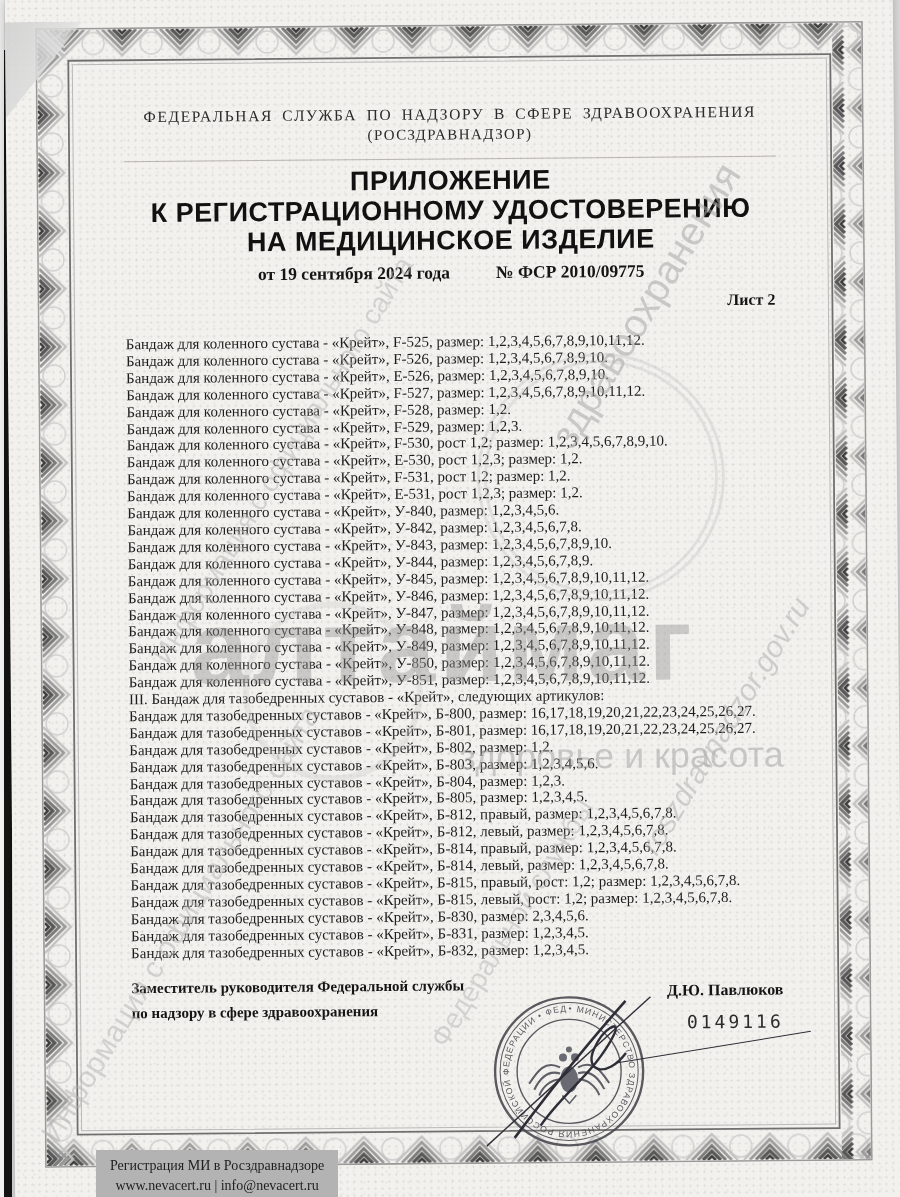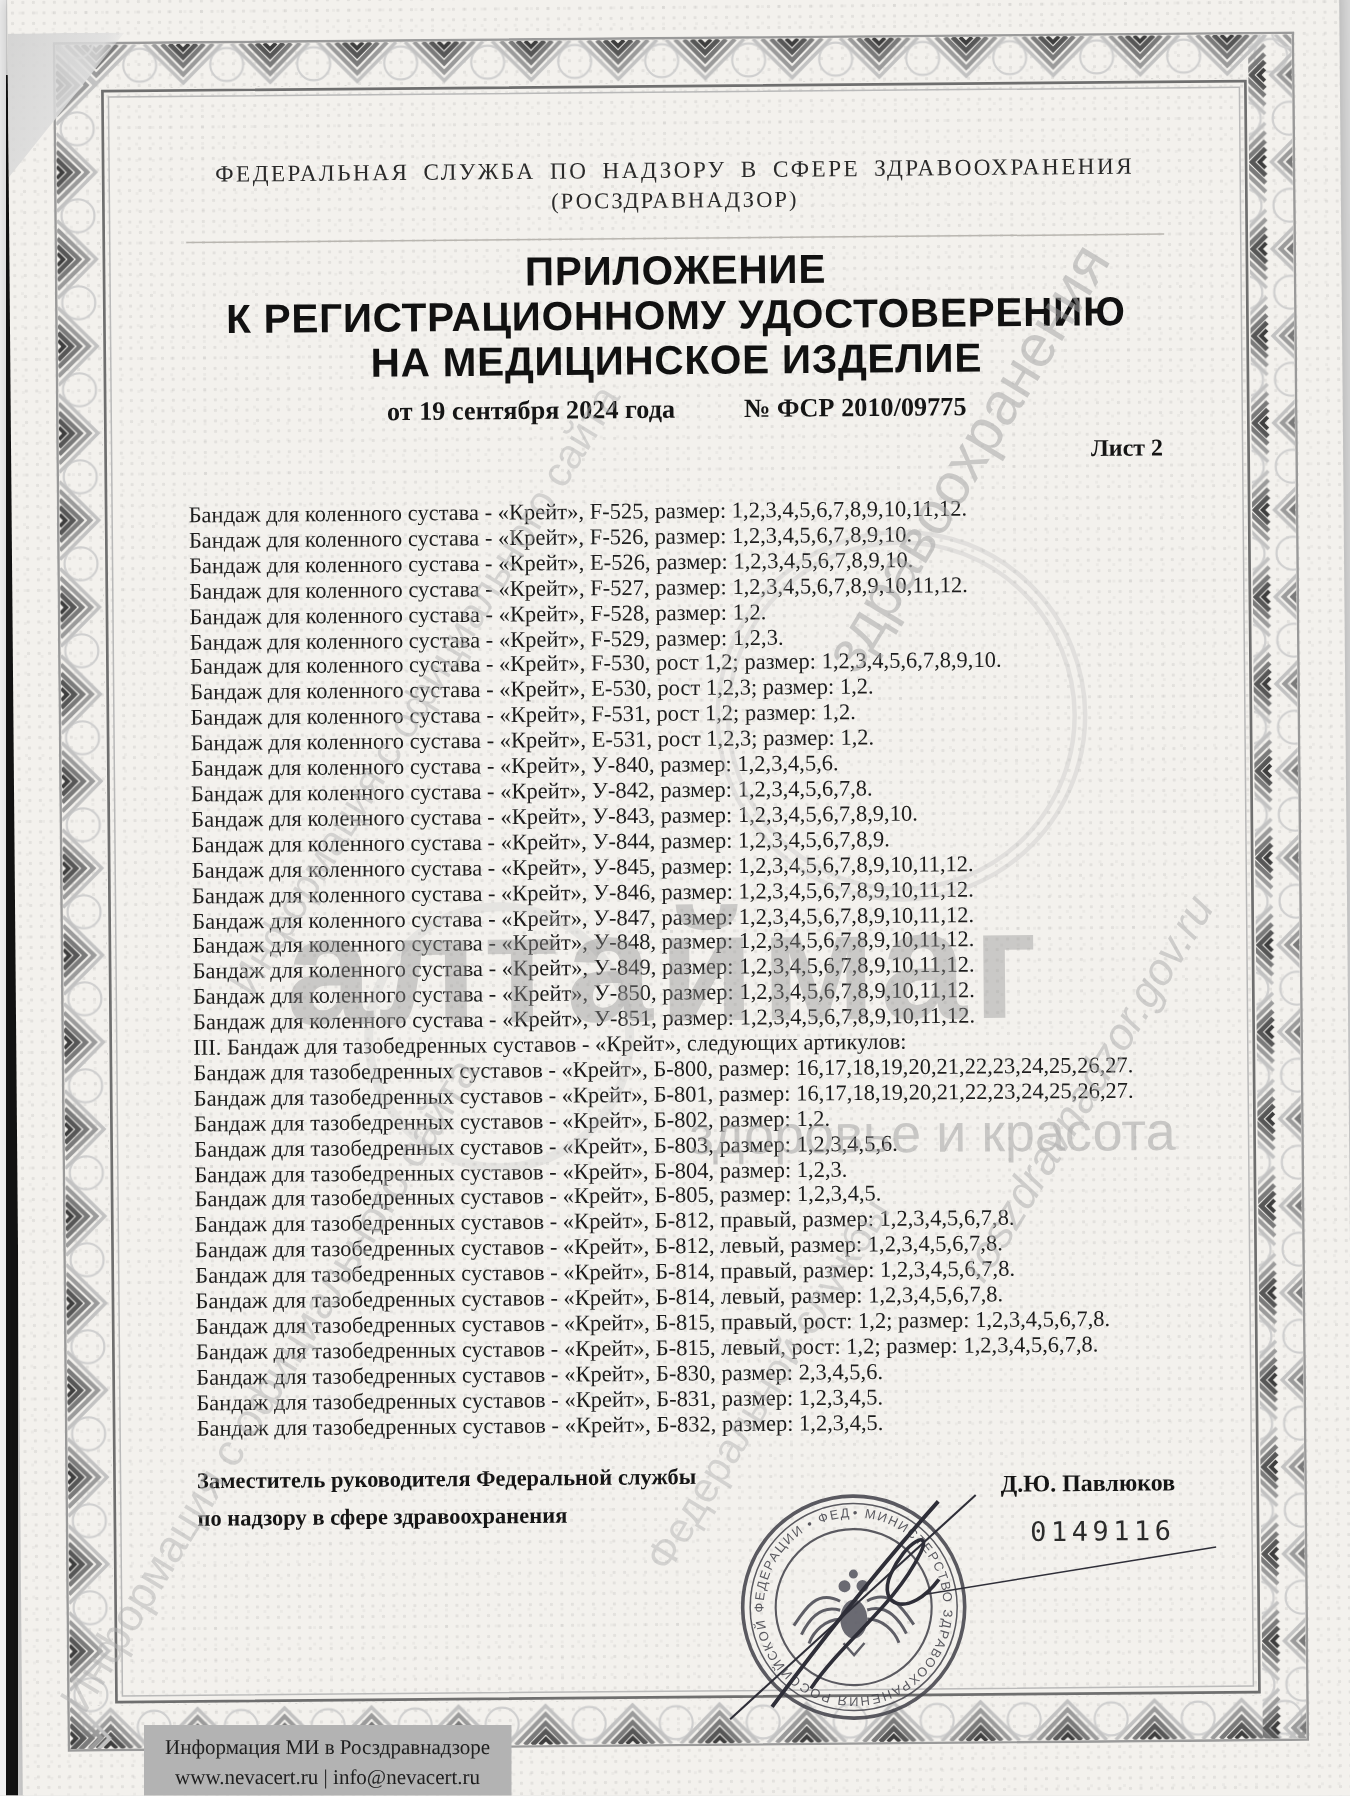--- a/index.html
+++ b/index.html
@@ -238,15 +238,15 @@
       <path d="M38,162 C70,120 110,70 150,26" stroke-width="2.6"></path>
       <path d="M64,150 C86,118 120,96 138,60 C146,44 128,52 118,74 C108,96 130,104 150,78" stroke-width="2.4"></path>
       <path d="M10,170 L175,22" stroke-width="1.4"></path>
       <path d="M140,88 L335,58" stroke-width="1"></path>
     </g>
   </svg>
 
 </div>
 
 <div class="footer-box">
-  <div>Информация МИ в Росздравнадзоре</div>
+  <div>Регистрация МИ в Росздравнадзоре</div>
   <div>www.nevacert.ru | info@nevacert.ru</div>
 </div>
 
 </body></html>

